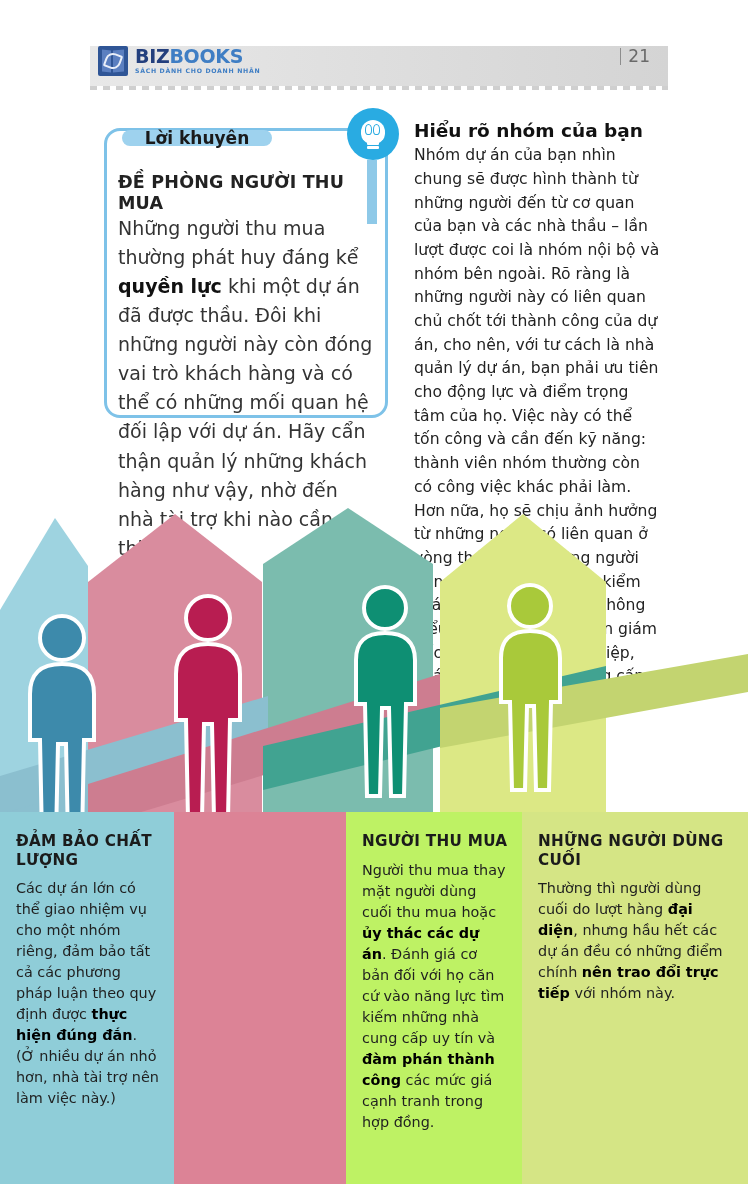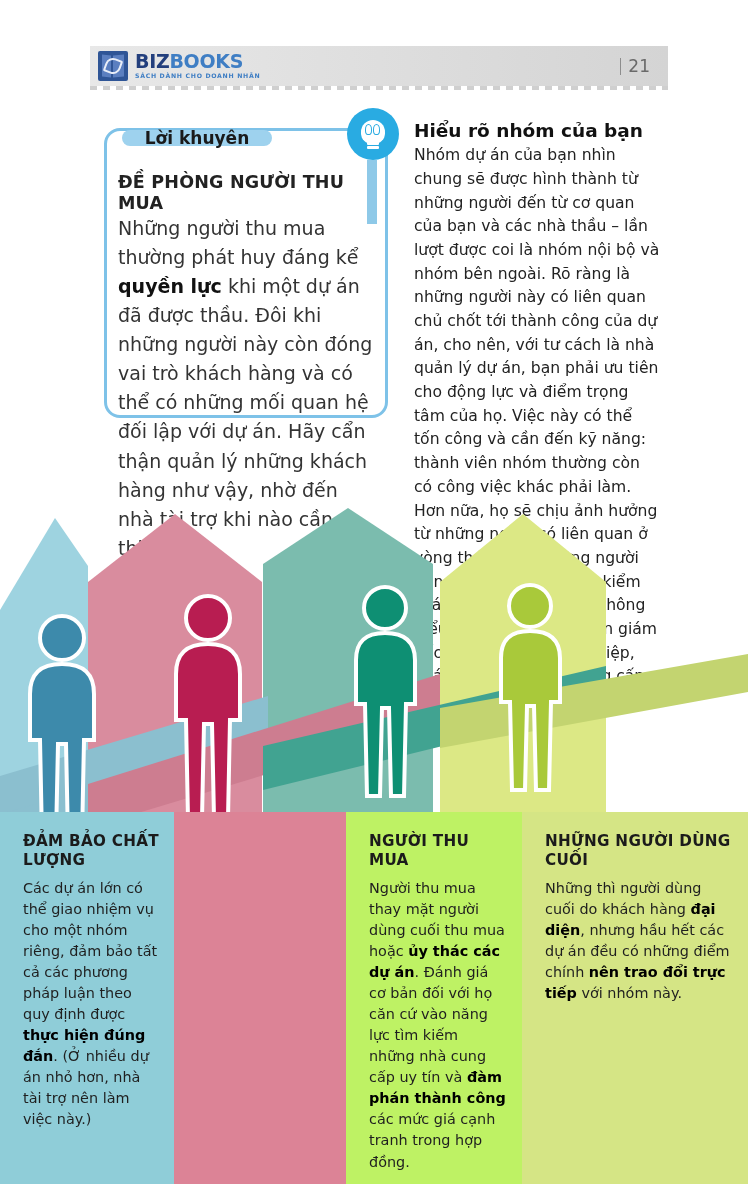--- a/index.html
+++ b/index.html
@@ -8,21 +8,21 @@
     background:#ffffff;
     font-family:"DejaVu Sans", sans-serif;
     overflow:hidden;
   }
   .page { position:relative; width:748px; height:1184px; background:#fff; }
 
   
   .header {
     position:absolute; left:90px; top:46px; width:578px; height:40px;
     background:linear-gradient(to right,#e8e8e8 0%, #dcdcdc 60%, #d4d4d4 100%);
-    display:flex; align-items:center;
+    display:flex; align-items:flex-start;
   }
   .header-dash {
     position:absolute; left:90px; top:86px; width:578px; height:4px;
     background:repeating-linear-gradient(to right,#cfcfcf 0 7px, #ffffff 7px 13px);
   }
   .logo { display:flex; align-items:center; margin-left:8px; }
   .logo-mark {
     width:30px; height:30px; background:#2f5596; border-radius:2px;
     position:relative; overflow:hidden; flex:none;
   }
@@ -110,21 +110,21 @@
 
   
   .chart { position:absolute; left:0; top:508px; width:748px; height:676px; }
   .chart svg { display:block; }
 
   
   .panels {
     position:absolute; left:0; top:812px; width:748px; height:372px;
     display:flex;
   }
-  .panel { position:relative; padding:20px 14px 0 23px; }
+  .panel { position:relative; padding:20px 14px 0 16px; }
   .panel h3 {
     font-size:15.2px; font-weight:bold; color:#1b1b1b;
     line-height:1.22; letter-spacing:0.3px; margin-bottom:9px;
   }
   .panel p { font-size:14.4px; color:#1f1f1f; line-height:1.46; }
   .panel p b { color:#000; }
   .p1c { width:174px; background:#8fcdd8; }
   .p2c { width:172px; background:#dc8396; }
   .p3c { width:176px; background:#bef264; }
   .p4c { width:226px; background:#d5e585; }
@@ -248,17 +248,17 @@
       <p><span>Các dự án lớn có thể giao nhiệm vụ cho một nhóm riêng, đảm bảo tất cả các phương pháp luận theo quy định được </span><b>thực hiện đúng đắn</b><span>. (Ở nhiều dự án nhỏ hơn, nhà tài trợ nên làm việc này.)</span></p>
     </div>
     <div class="panel p2c">
     </div>
     <div class="panel p3c">
       <h3>NGƯỜI THU MUA</h3>
       <p><span>Người thu mua thay mặt người dùng cuối thu mua hoặc </span><b>ủy thác các dự án</b><span>. Đánh giá cơ bản đối với họ căn cứ vào năng lực tìm kiếm những nhà cung cấp uy tín và </span><b>đàm phán thành công</b><span> các mức giá cạnh tranh trong hợp đồng.</span></p>
     </div>
     <div class="panel p4c">
       <h3>NHỮNG NGƯỜI DÙNG CUỐI</h3>
-      <p><span>Những thì người dùng cuối do khách hàng </span><b>đại diện</b><span>, nhưng hầu hết các dự án đều có những điểm chính </span><b>nên trao đổi trực tiếp</b><span> với nhóm này.</span></p>
+      <p><span>Thường thì người dùng cuối do lượt hàng </span><b>đại diện</b><span>, nhưng hầu hết các dự án đều có những điểm chính </span><b>nên trao đổi trực tiếp</b><span> với nhóm này.</span></p>
     </div>
   </div>
 
 </div>
 
 </body></html>

